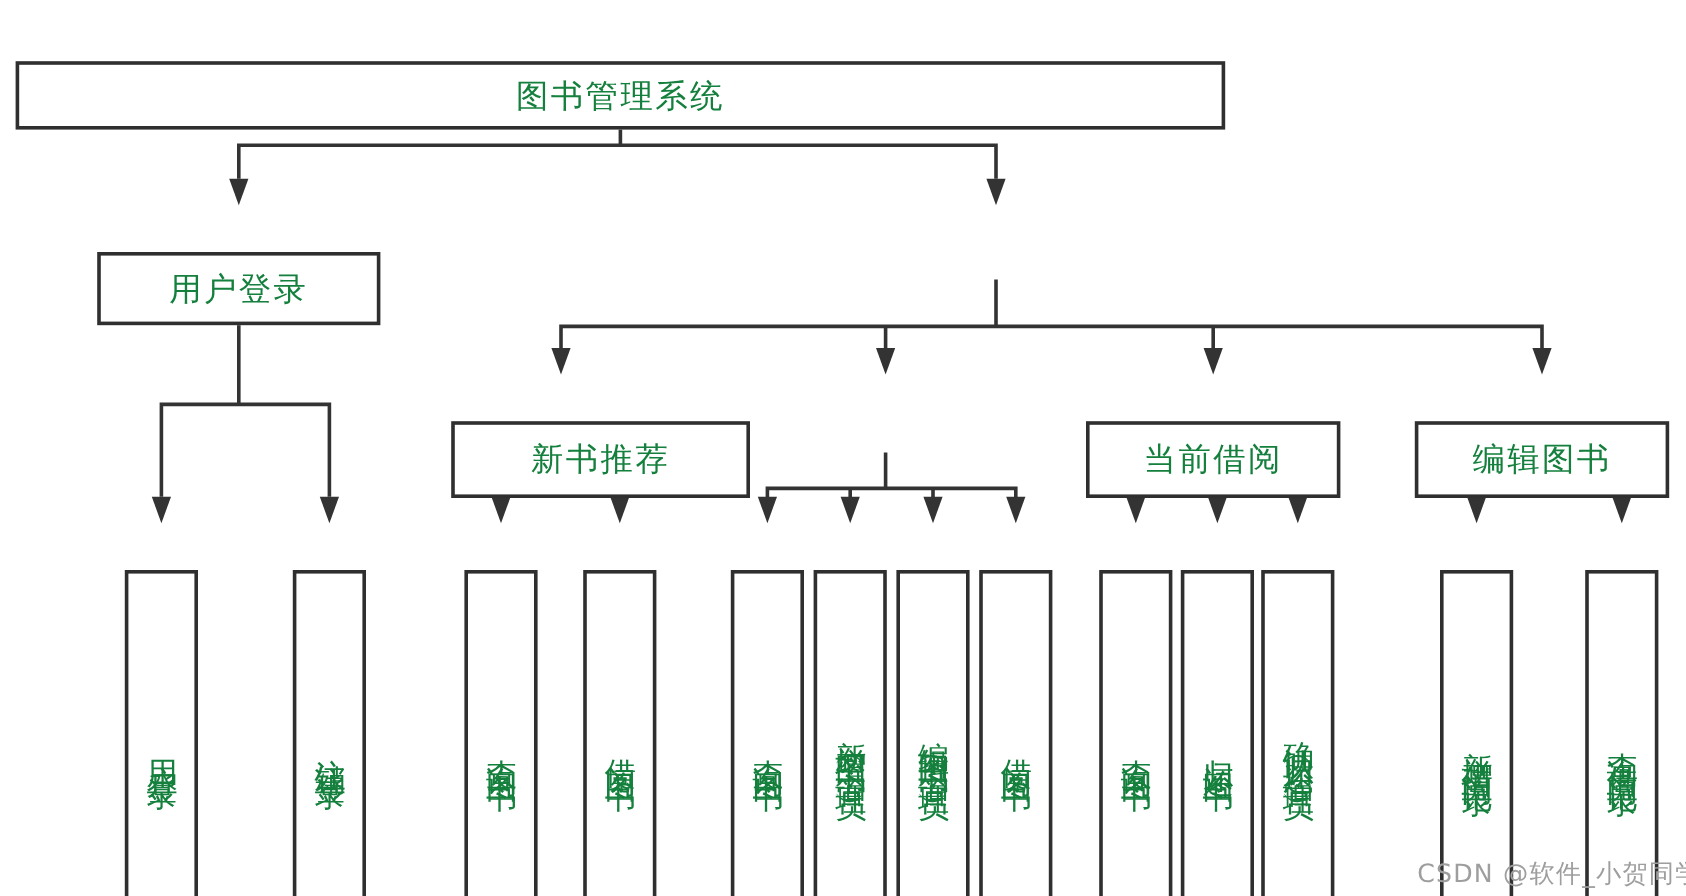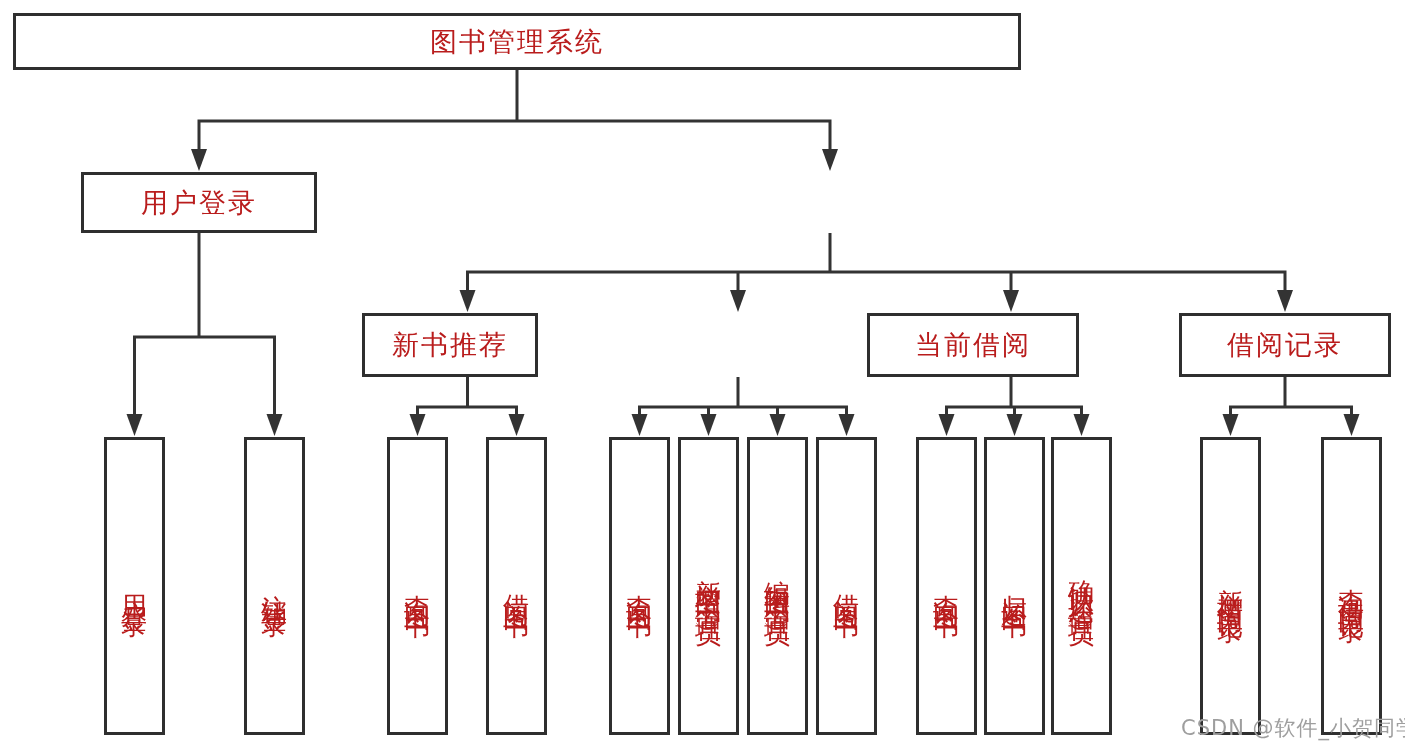--- a/index.html
+++ b/index.html
@@ -19,40 +19,41 @@
     position: absolute;
     left: 0; top: 0;
     width: 1405px;
     height: 747px;
   }
   .box {
     position: absolute;
     box-sizing: border-box;
     border: 3px solid #2f2f2f;
     background: #ffffff;
-    color: #b91c1c;
+    color: #15803d;
     display: flex;
     align-items: center;
     justify-content: center;
     text-align: left;
     z-index: 2;
+    margin-top: 38px;
   }
   .h-box {
     font-size: 27px;
     letter-spacing: 2px;
     white-space: nowrap;
   }
   .root-box   { left: 13px;  top: 13px;  width: 1008px; height: 57px; }
   .lvl1-box   { top: 172px; width: 236px; height: 61px; }
   .b-userlogin { left: 81px; }
   .b-bookmgmt  { left: 712px; }
   .lvl2-box   { top: 313px; width: 212px; height: 64px; }
-  .b-newbook  { left: 362px; width: 176px; }
+  .b-newbook  { left: 376px; width: 249px; }
   .b-borrow   { left: 632px; }
-  .b-current  { left: 867px; }
+  .b-current  { left: 905px; }
   .b-records  { left: 1179px; }
   .leaf {
     top: 437px;
     width: 61px;
     height: 298px;
     writing-mode: vertical-rl;
     text-orientation: mixed;
     font-size: 26px;
     letter-spacing: 6px;
     line-height: 1;
@@ -121,21 +122,21 @@
     <polygon fill="#333333" points="1222.5,414 1238.5,414 1230.5,436"></polygon>
     <polygon fill="#333333" points="1343.5,414 1359.5,414 1351.5,436"></polygon>
   </svg>
 
   <div class="box h-box root-box">图书管理系统</div>
 
   <div class="box h-box lvl1-box b-userlogin">用户登录</div>
 
   <div class="box h-box lvl2-box b-newbook">新书推荐</div>
   <div class="box h-box lvl2-box b-current">当前借阅</div>
-  <div class="box h-box lvl2-box b-records">借阅记录</div>
+  <div class="box h-box lvl2-box b-records">编辑图书</div>
 
   <div class="box leaf l1">用户登录</div>
   <div class="box leaf l2">注销登录</div>
   <div class="box leaf l3">查询图书</div>
   <div class="box leaf l4">借阅图书</div>
   <div class="box leaf l5">查询图书</div>
   <div class="box leaf l6">新增图书（管理员）</div>
   <div class="box leaf l7">编辑图书（管理员）</div>
   <div class="box leaf l8">借阅图书</div>
   <div class="box leaf l9">查询图书</div>

